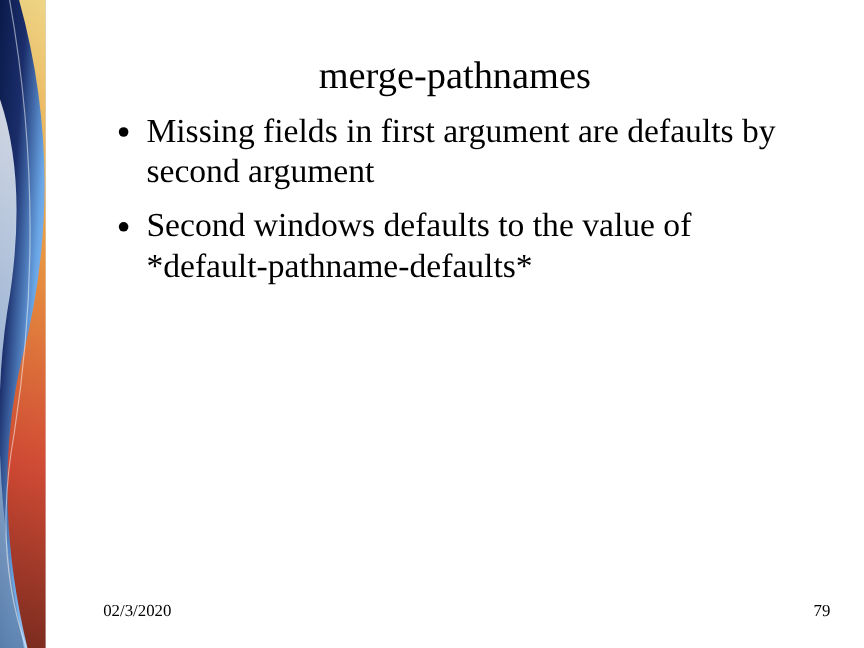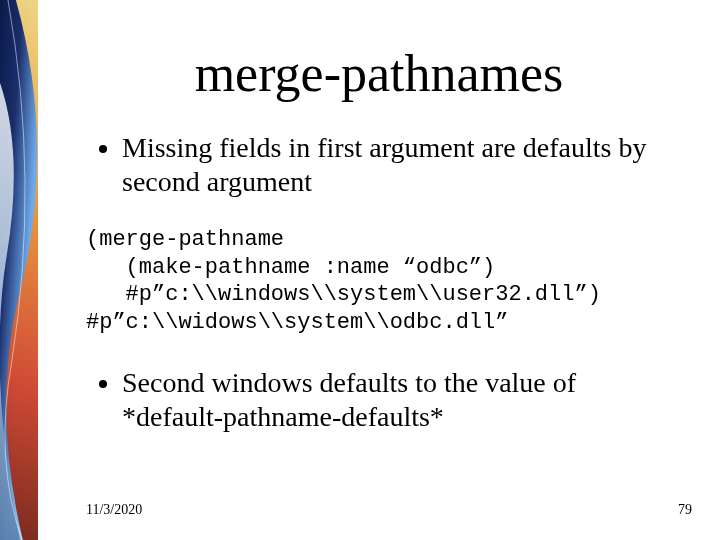--- a/index.html
+++ b/index.html
@@ -32,23 +32,23 @@
   .content {
     position: absolute;
     left: 38px;
     top: 0;
     width: 682px;
     height: 540px;
     box-sizing: border-box;
   }
   .title {
     text-align: center;
-    font-size: 52px;
+    font-size: 32px;
     margin-top: 44px;
-    margin-bottom: 28px;
+    margin-bottom: 12px;
     font-weight: 400;
   }
   ul.bullets {
     list-style: disc;
     margin: 0 40px 0 62px;
     padding: 0 0 0 22px;
   }
   ul.bullets li {
     font-size: 28px;
     line-height: 1.2;
@@ -109,26 +109,22 @@
   </div>
 
   <div class="content">
 
     <div class="title">merge-pathnames</div>
 
     <ul class="bullets">
       <li>Missing fields in first argument are defaults by second argument</li>
     </ul>
 
-    <div class="code-block">(merge-pathname
-   (make-pathname :name “odbc”)
-   #p”c:\\windows\\system\\user32.dll”)
-#p”c:\\widows\\system\\odbc.dll”</div>
 
     <ul class="bullets">
       <li>Second windows defaults to the value of *default-pathname-defaults*</li>
     </ul>
 
-    <div class="footer-date">11/3/2020</div>
+    <div class="footer-date">02/3/2020</div>
     <div class="footer-num">79</div>
 
   </div>
 </div>
 
 </body></html>

